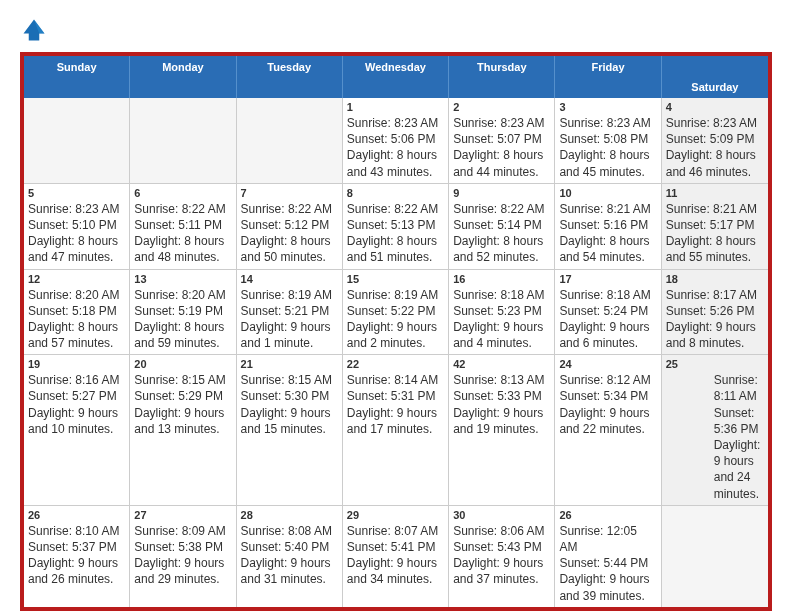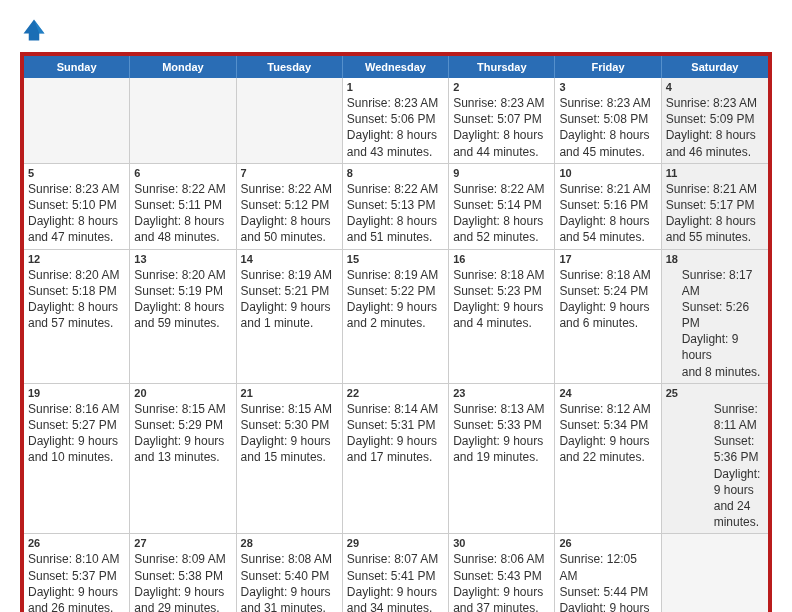--- a/index.html
+++ b/index.html
@@ -72,21 +72,21 @@
       background: #2a6db5;
     }
     .cal-header-cell {
       color: #fff;
       font-size: 11px;
       font-weight: bold;
       text-align: center;
       padding: 5px 2px;
       border-right: 1px solid #5590cc;
     }
-    .cal-header-cell:last-child { border-right: none; }
+    .cal-header-cell:last-child { border-right: none; margin-top: 20px; }
     .cal-body {
       flex: 1;
       display: flex;
       flex-direction: column;
     }
     .cal-row {
       display: grid;
       grid-template-columns: repeat(7, 1fr);
       flex: 1;
       border-top: 1px solid #ccc;
@@ -270,21 +270,21 @@
           </div>
           <div class="cal-cell">
             <div class="day-num">17</div>
             <div class="day-info" style="white-space: pre-line;">Sunrise: 8:18 AM
 Sunset: 5:24 PM
 Daylight: 9 hours
 and 6 minutes.</div>
           </div>
           <div class="cal-cell shaded">
             <div class="day-num">18</div>
-            <div class="day-info" style="white-space: pre-line; margin-left: 16px;">Sunrise: 8:17 AM
+            <div class="day-info" style="white-space: pre-line;">Sunrise: 8:17 AM
 Sunset: 5:26 PM
 Daylight: 9 hours
 and 8 minutes.</div>
           </div>
         </div>
         <div class="cal-row">
           <div class="cal-cell">
             <div class="day-num">19</div>
             <div class="day-info" style="white-space: pre-line;">Sunrise: 8:16 AM
 Sunset: 5:27 PM
@@ -306,21 +306,21 @@
 and 15 minutes.</div>
           </div>
           <div class="cal-cell">
             <div class="day-num">22</div>
             <div class="day-info" style="white-space: pre-line;">Sunrise: 8:14 AM
 Sunset: 5:31 PM
 Daylight: 9 hours
 and 17 minutes.</div>
           </div>
           <div class="cal-cell">
-            <div class="day-num">23</div>
+            <div class="day-num">42</div>
             <div class="day-info" style="white-space: pre-line;">Sunrise: 8:13 AM
 Sunset: 5:33 PM
 Daylight: 9 hours
 and 19 minutes.</div>
           </div>
           <div class="cal-cell">
             <div class="day-num">24</div>
             <div class="day-info" style="white-space: pre-line;">Sunrise: 8:12 AM
 Sunset: 5:34 PM
 Daylight: 9 hours

